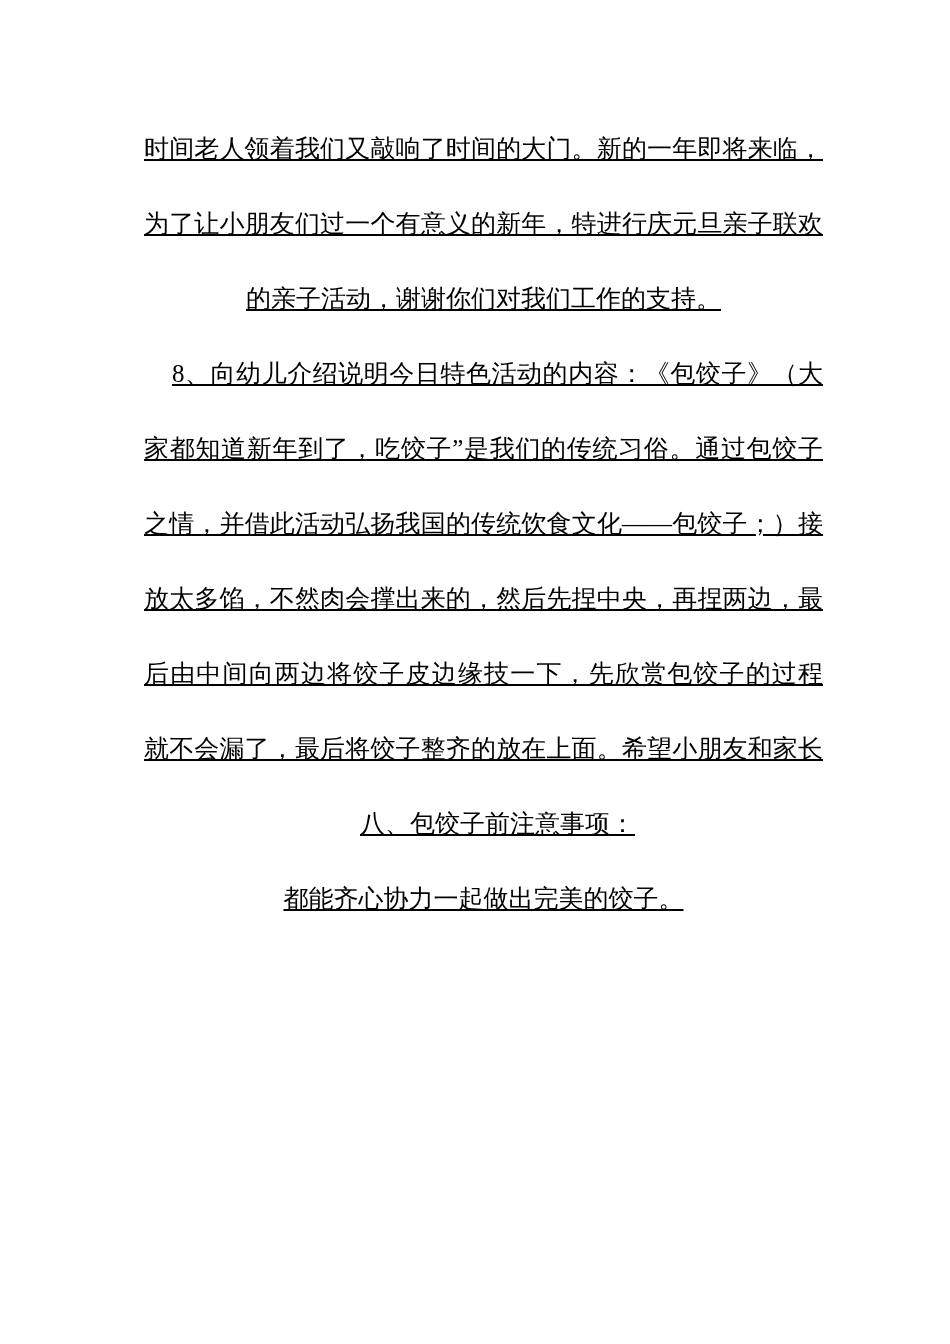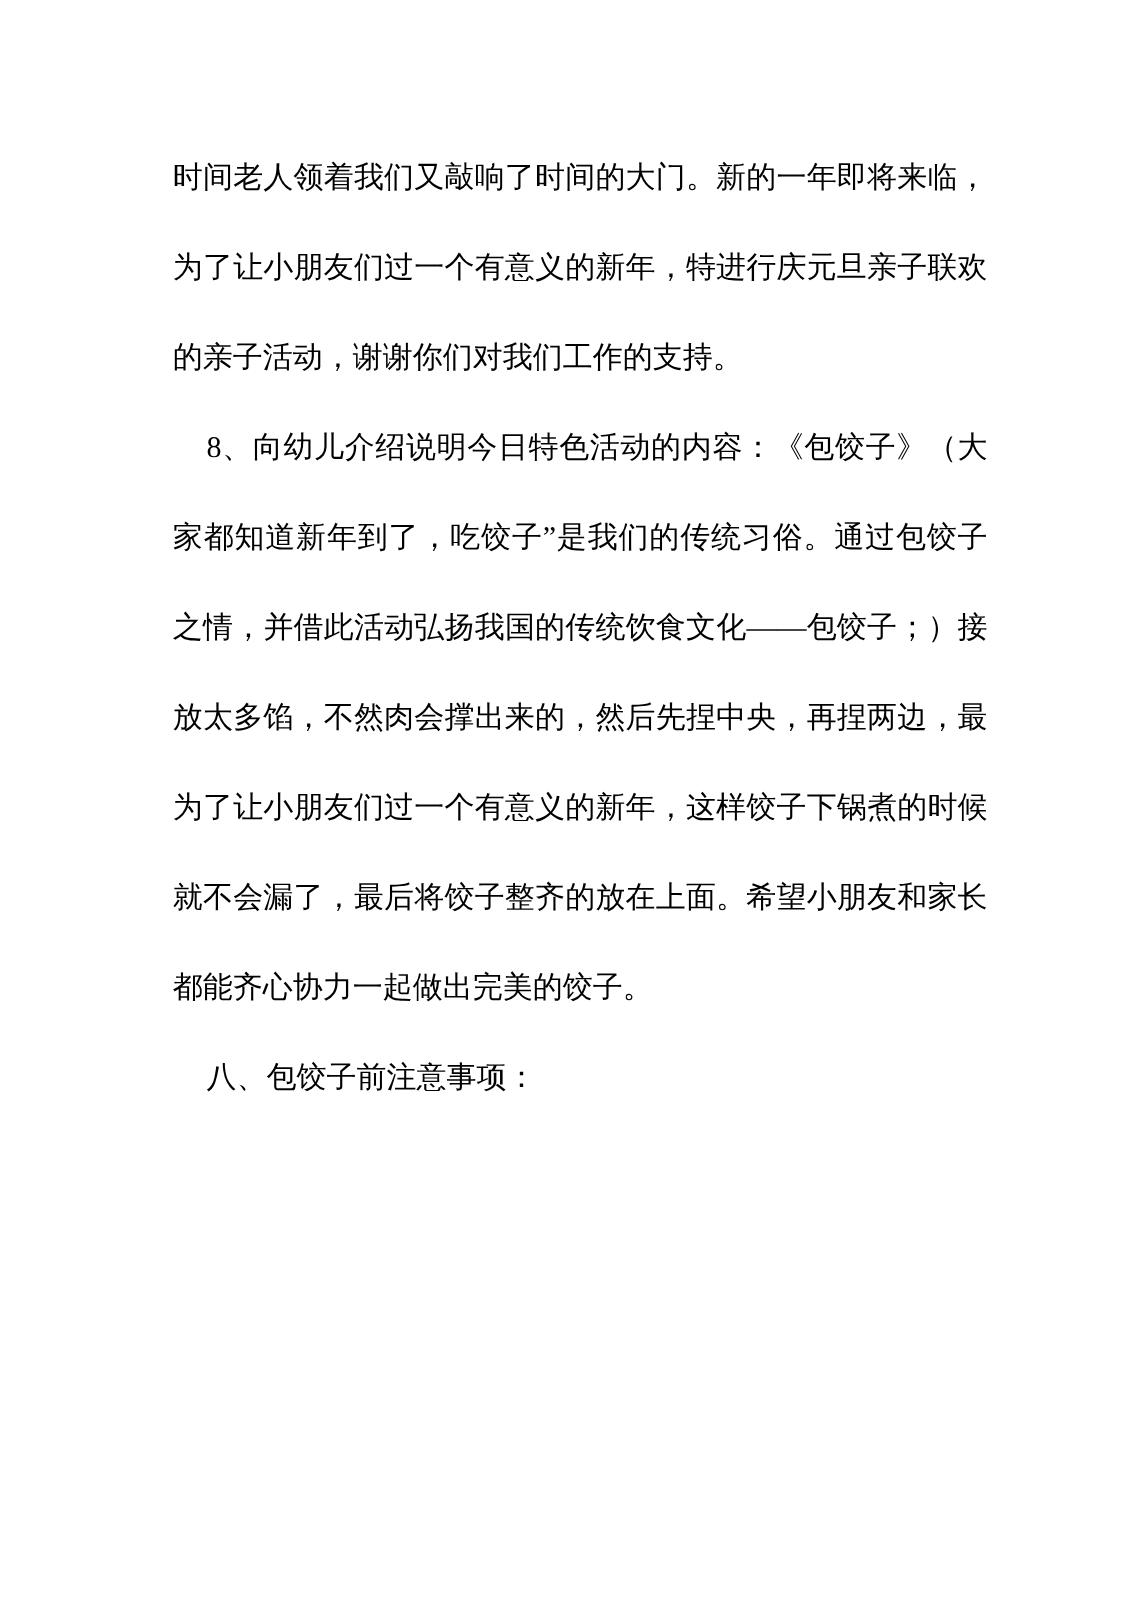--- a/index.html
+++ b/index.html
@@ -14,28 +14,29 @@
     background: #ffffff;
     overflow: hidden;
     font-family: "Liberation Serif", "DejaVu Serif", serif;
     color: #000000;
   }
   .text-block {
     position: absolute;
     left: 144px;
     top: 111px;
     width: 679px;
+    text-decoration: underline;
   }
   .ln {
     height: 75px;
     line-height: 75px;
     font-size: 25px;
     letter-spacing: 0;
     color: #000000;
-    text-align: left;
+    text-align: center;
   }
   .ln.just {
     text-align: justify;
     text-align-last: justify;
     text-justify: inter-character;
   }
   .ln.ind {
     padding-left: 28px;
   }
 </style>
@@ -44,18 +45,18 @@
 
 <div class="page">
   <div class="text-block">
     <div class="ln just">时间老人领着我们又敲响了时间的大门。新的一年即将来临，</div>
     <div class="ln just">为了让小朋友们过一个有意义的新年，特进行庆元旦亲子联欢</div>
     <div class="ln">的亲子活动，谢谢你们对我们工作的支持。</div>
     <div class="ln ind just">8、向幼儿介绍说明今日特色活动的内容：《包饺子》（大</div>
     <div class="ln just">家都知道新年到了，吃饺子”是我们的传统习俗。通过包饺子</div>
     <div class="ln just">之情，并借此活动弘扬我国的传统饮食文化——包饺子；）接</div>
     <div class="ln just">放太多馅，不然肉会撑出来的，然后先捏中央，再捏两边，最</div>
-    <div class="ln just">为了让小朋友们过一个有意义的新年，这样饺子下锅煮的时候</div>
+    <div class="ln just">后由中间向两边将饺子皮边缘技一下，先欣赏包饺子的过程</div>
     <div class="ln just">就不会漏了，最后将饺子整齐的放在上面。希望小朋友和家长</div>
+    <div class="ln ind">八、包饺子前注意事项：</div>
     <div class="ln">都能齐心协力一起做出完美的饺子。</div>
-    <div class="ln ind">八、包饺子前注意事项：</div>
   </div>
 </div>
 
 </body></html>

